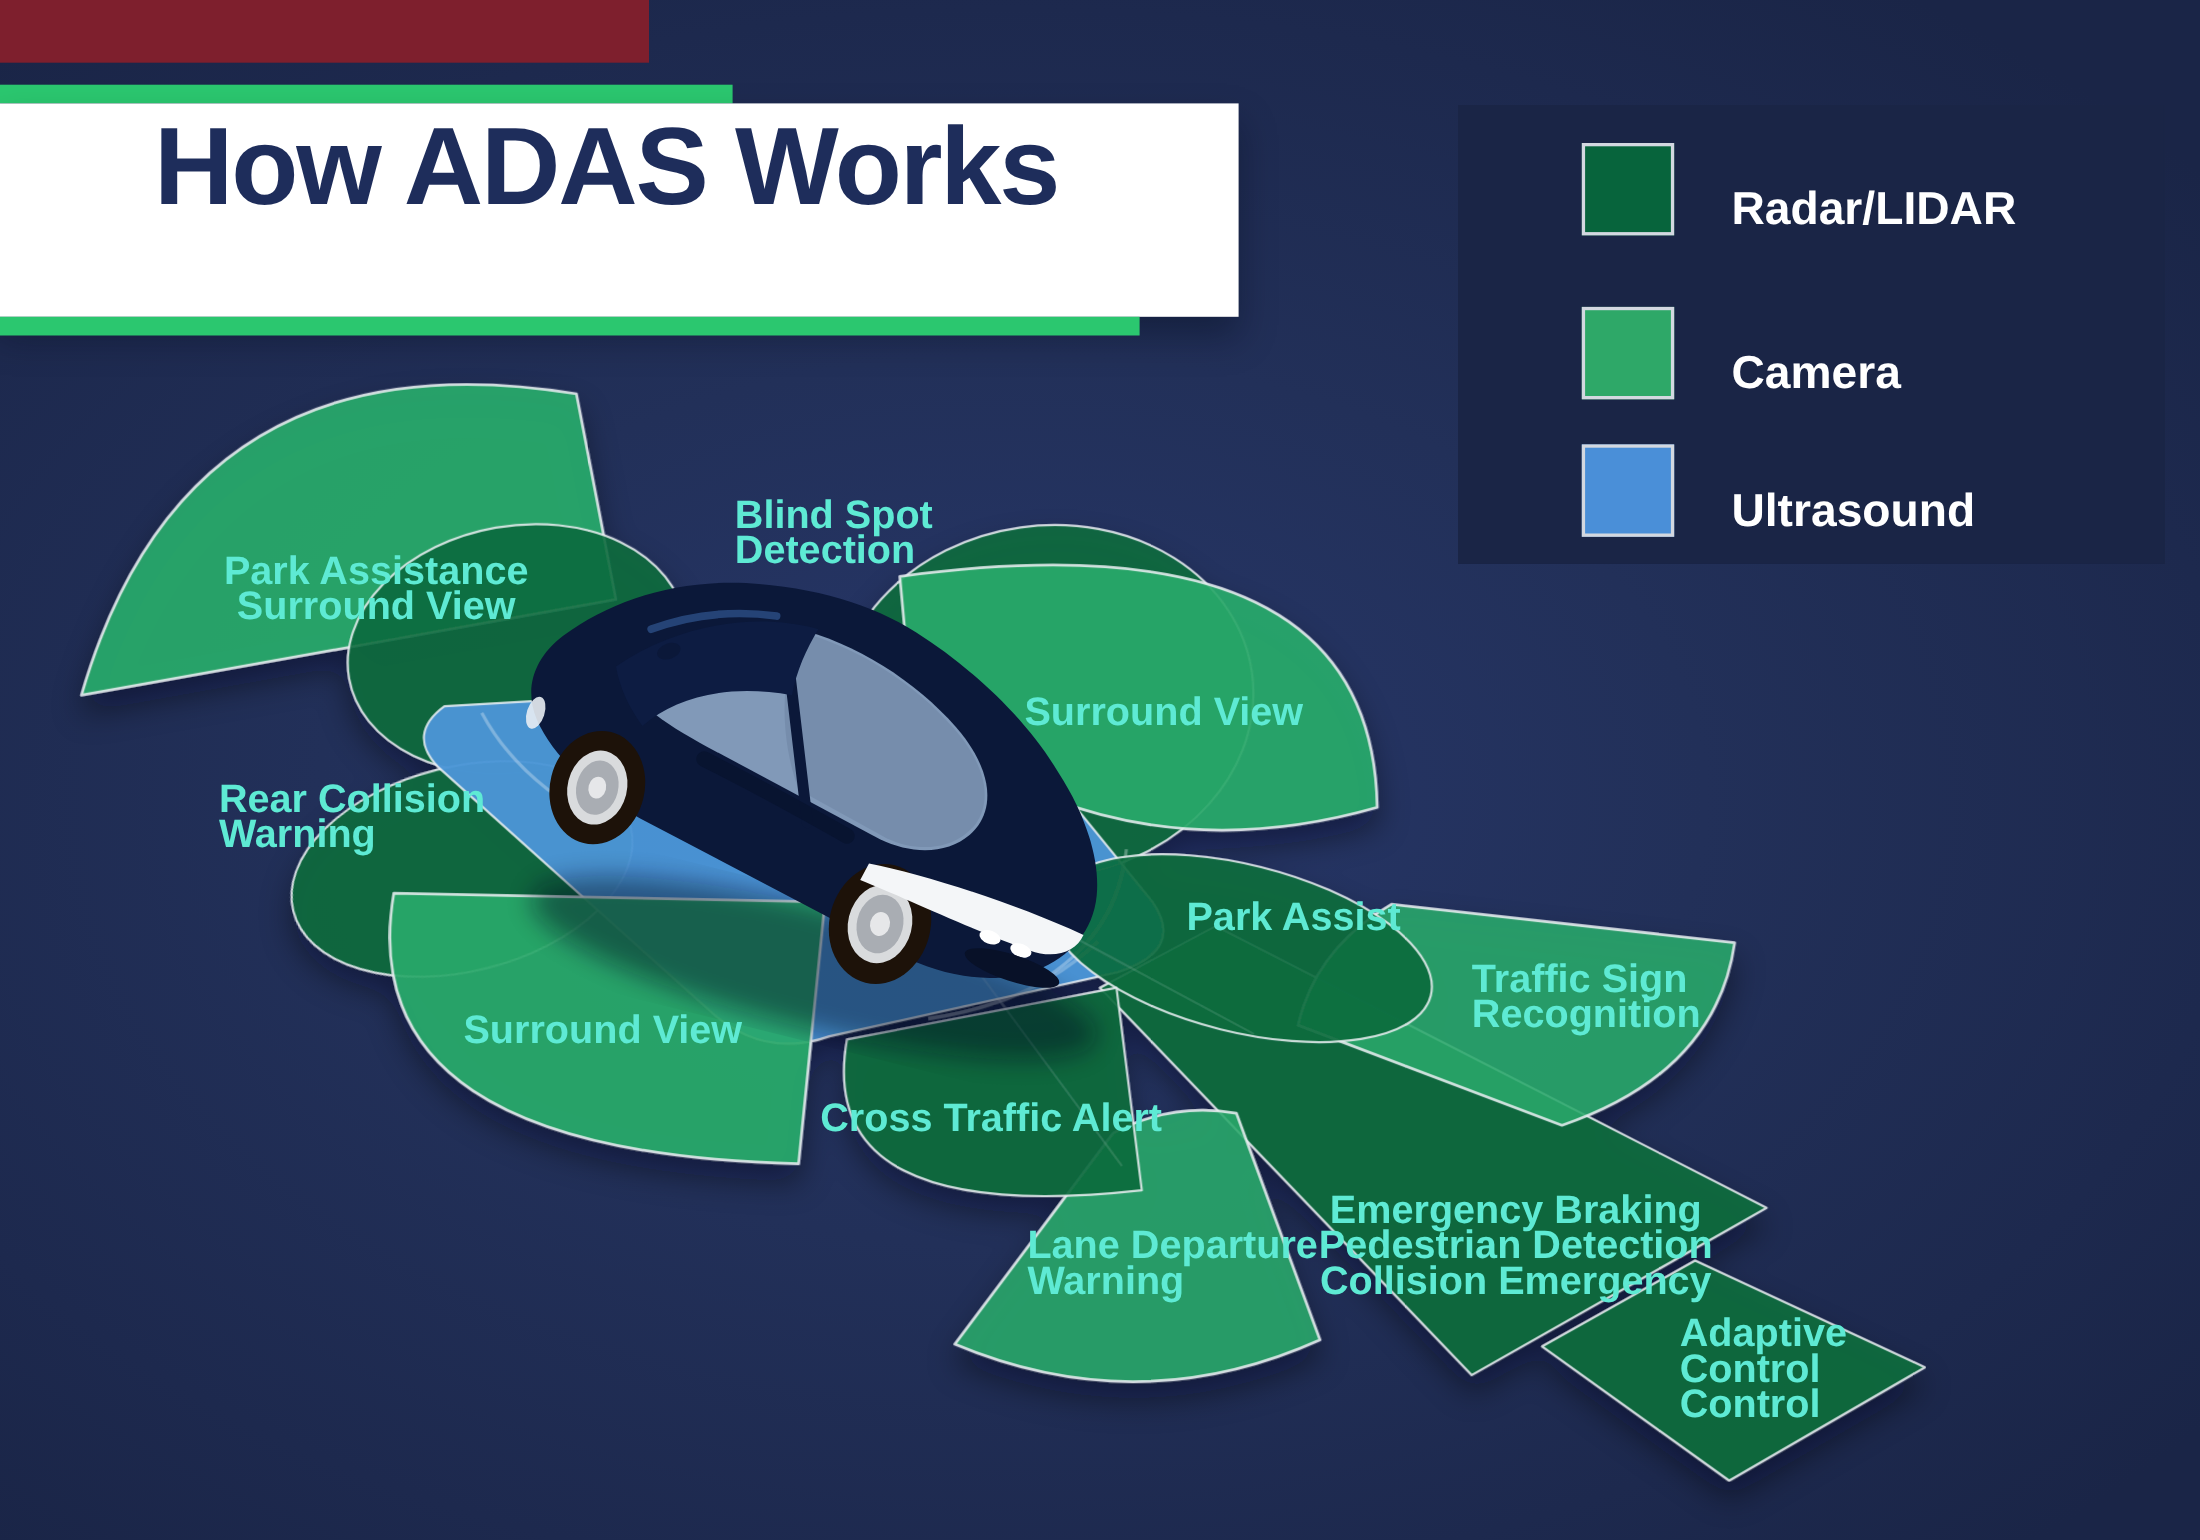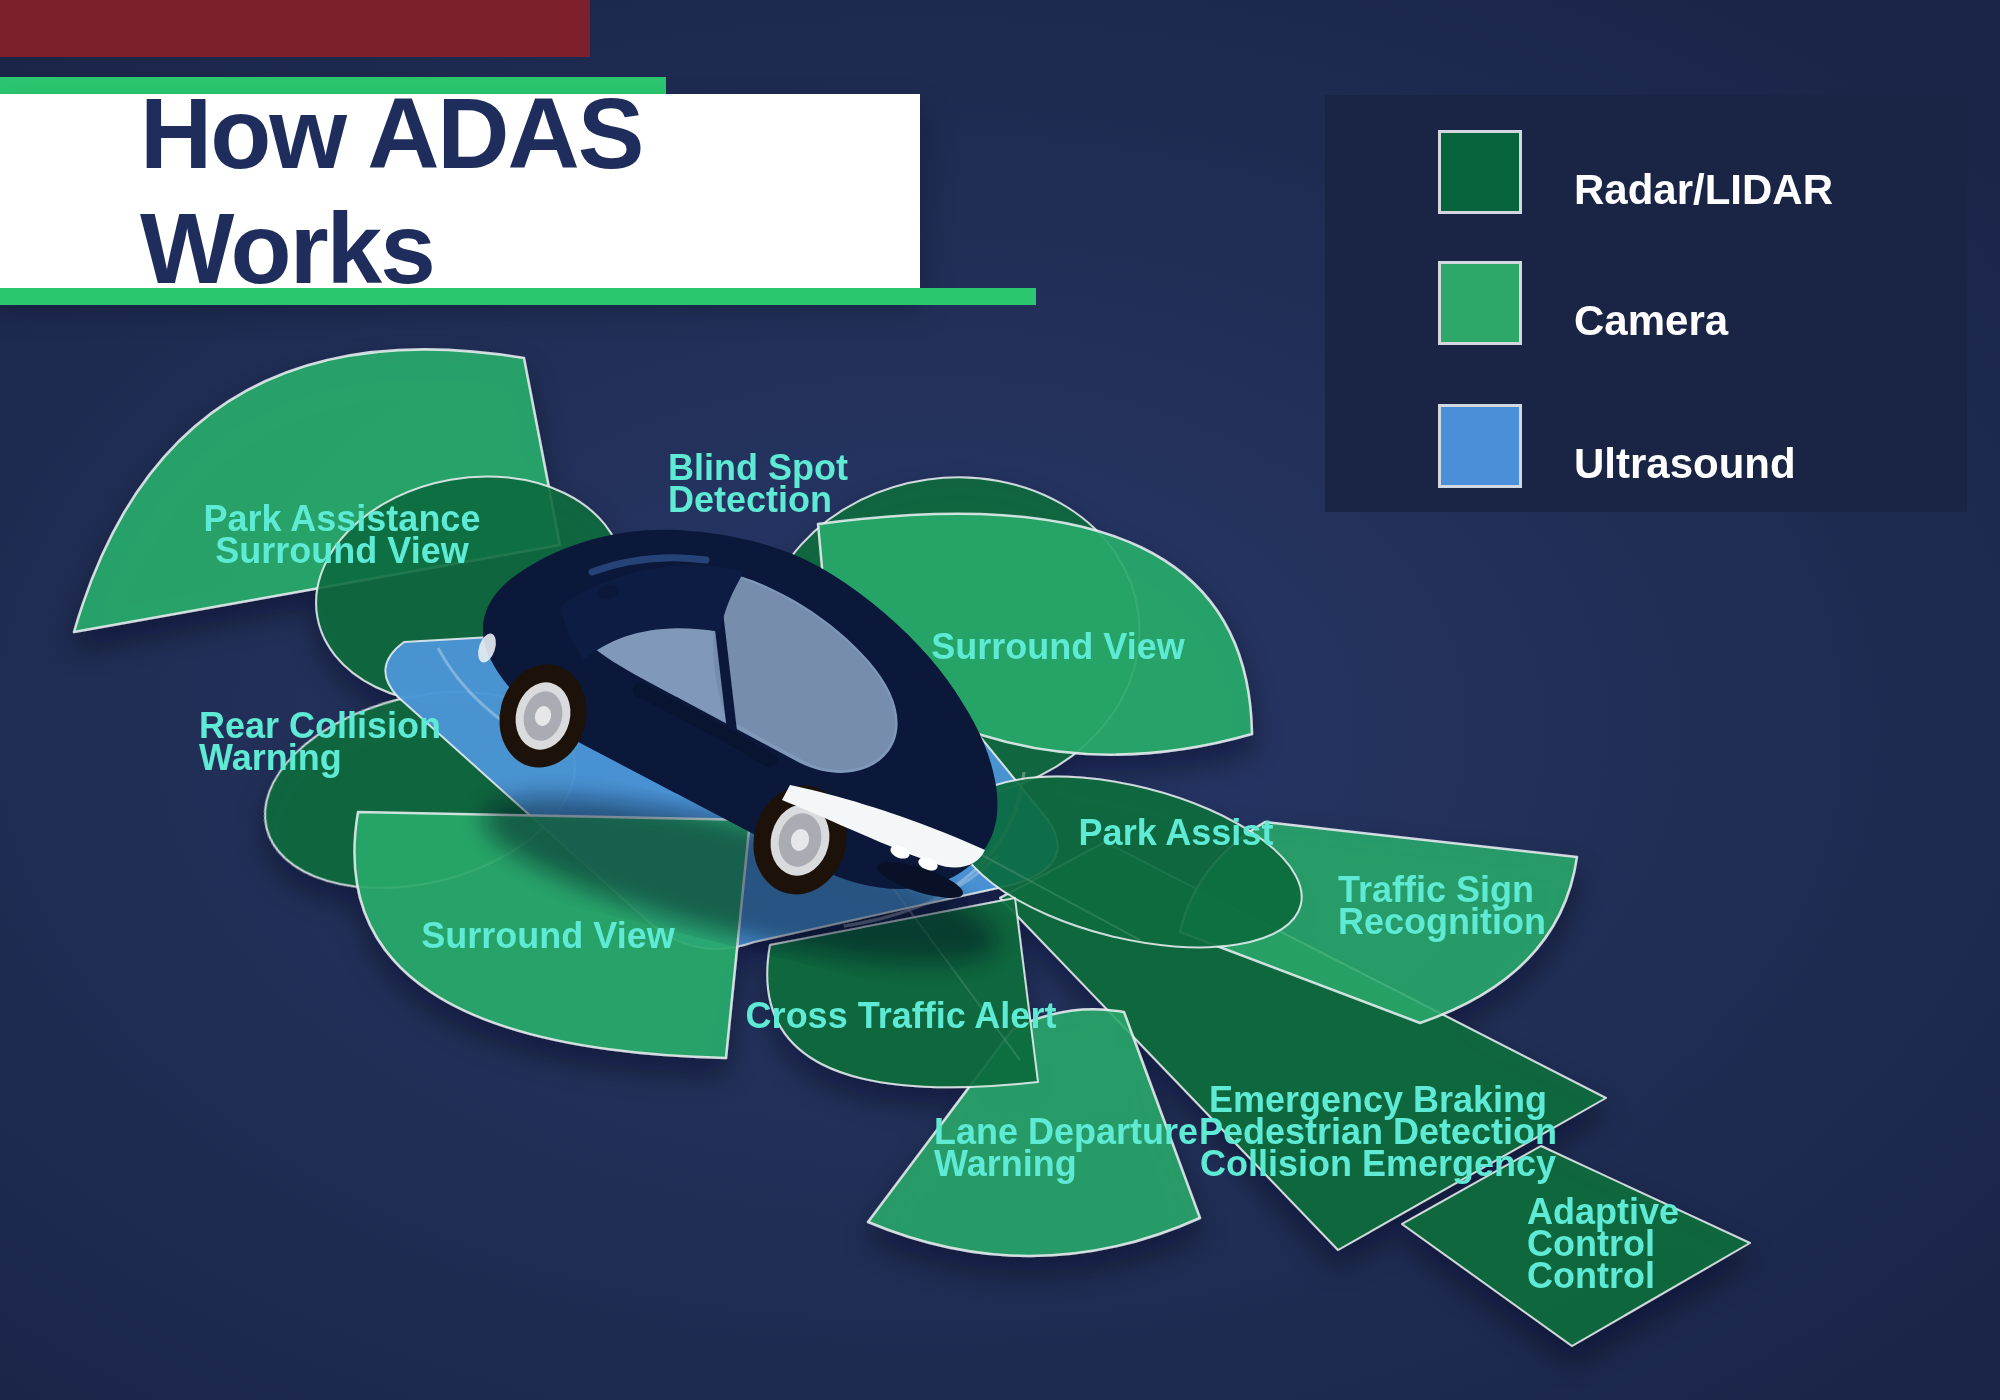--- a/index.html
+++ b/index.html
@@ -4,22 +4,22 @@
 <style>
   html,body{margin:0;padding:0;}
   body{width:2000px;height:1400px;position:relative;overflow:hidden;
        font-family:"Liberation Sans","DejaVu Sans",sans-serif;
        background:#1f2c55;}
   .bg{position:absolute;inset:0;
       background:radial-gradient(1400px 900px at 46% 52%, #27376a 0%, #223059 45%, #1d294e 80%, #1a2547 100%);}
   
   .red-bar{position:absolute;left:0;top:0;width:590px;height:57px;background:#7e1f2d;}
   .green-bar-top{position:absolute;left:0;top:77px;width:666px;height:17px;background:#2bc76f;}
-  .title-box{position:absolute;left:0;top:94px;width:920px;height:194px;background:#ffffff;
-             box-shadow:0 18px 30px rgba(3,8,24,.35);display:flex;align-items:center;}
+  .title-box{position:absolute;left:0;top:94px;width:1126px;height:194px;background:#ffffff;
+             box-shadow:0 18px 30px rgba(3,8,24,.35);display:flex;}
   .title-box h1{margin:0 0 0 140px;font-size:100px;font-weight:800;letter-spacing:-2px;color:#1e2d5b;}
   .green-bar-bottom{position:absolute;left:0;top:288px;width:1036px;height:17px;background:#2bc76f;}
   
   .legend{position:absolute;left:1325px;top:95px;width:642px;height:417px;background:#1a2546;}
   .legend-row{position:absolute;left:113px;width:500px;height:84px;display:flex;align-items:flex-end;}
   .legend-row .swatch{width:84px;height:84px;border:3px solid #d3d8e0;box-sizing:border-box;flex:0 0 auto;}
   .legend-row .legend-label{margin-left:52px;color:#ffffff;font-size:42px;font-weight:700;}
   
   .dlabel{position:absolute;color:#5eead4;font-size:36px;font-weight:700;line-height:32px;white-space:nowrap;}
   .dlabel.center{transform:translateX(-50%);text-align:center;}
@@ -166,21 +166,21 @@
 <div class="title-box">
   <h1>How ADAS Works</h1>
 </div>
 <div class="green-bar-bottom"></div>
 
 <div class="legend">
   <div class="legend-row" style="top:35px;">
     <div class="swatch" style="background: rgb(7, 100, 60);"></div>
     <div class="legend-label">Radar/LIDAR</div>
   </div>
-  <div class="legend-row" style="top:166px;">
+  <div class="legend-row" style="top:184px;">
     <div class="swatch" style="background: rgb(46, 168, 104);"></div>
     <div class="legend-label">Camera</div>
   </div>
   <div class="legend-row" style="top:309px;">
     <div class="swatch" style="background: rgb(74, 143, 216);"></div>
     <div class="legend-label">Ultrasound</div>
   </div>
 </div>
 
 </body></html>

